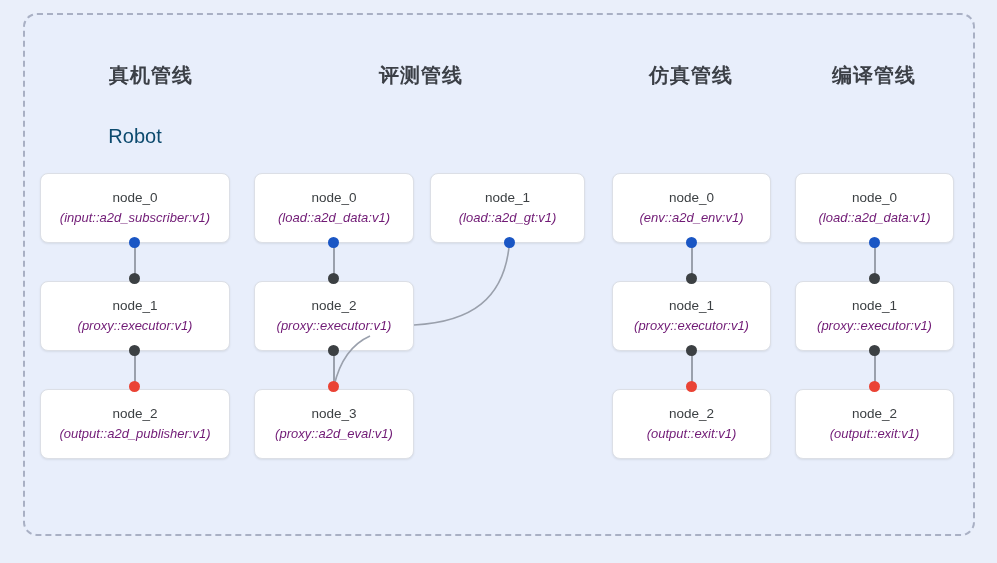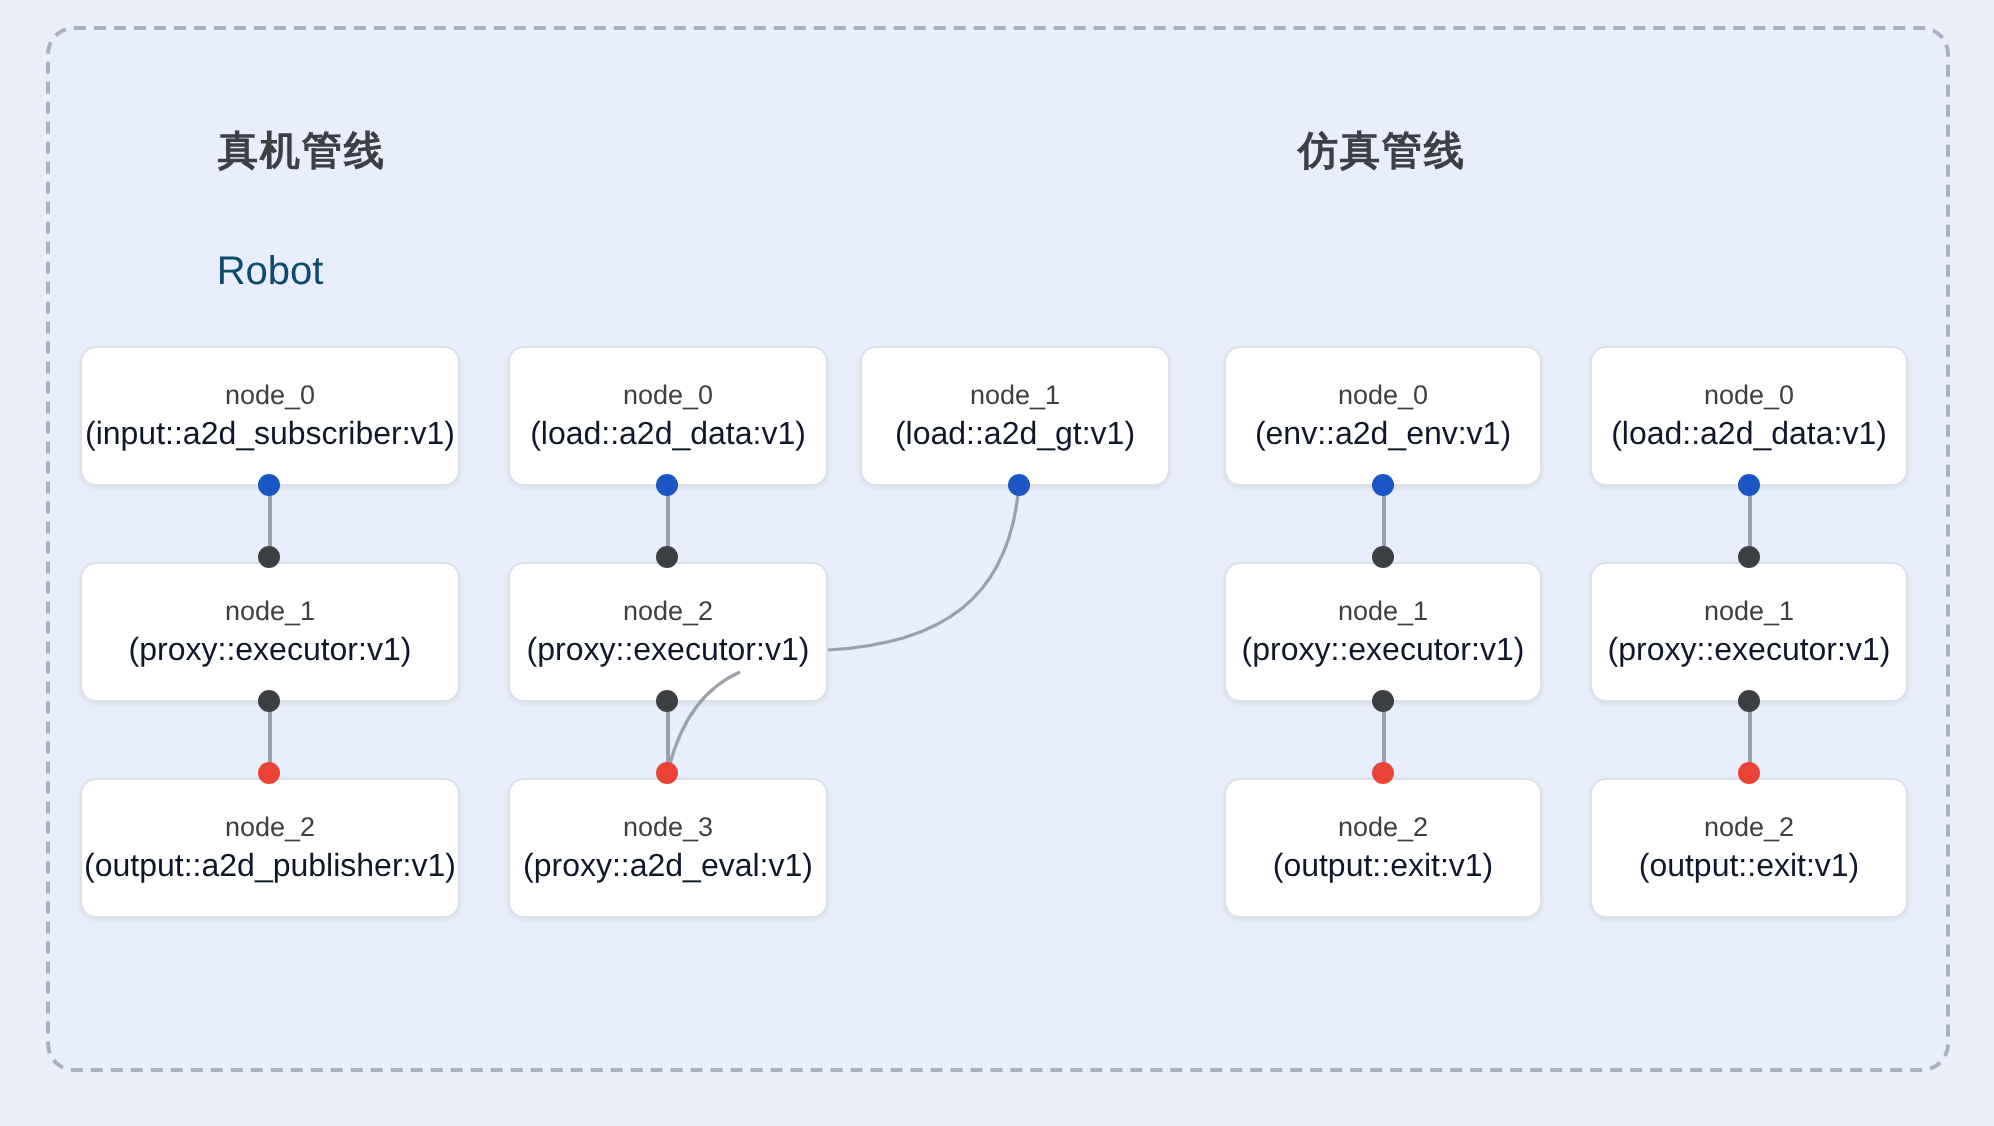--- a/index.html
+++ b/index.html
@@ -66,24 +66,25 @@
     justify-content: center;
     text-align: center;
   }
   .node .nm {
     font-size: 13.5px;
     color: #3c4043;
     line-height: 20px;
     white-space: nowrap;
   }
   .node .ty {
-    font-size: 16px;
-    color: #0f172a;
+    font-size: 13px;
+    color: #701a75;
     line-height: 20px;
     white-space: nowrap;
+    font-style: italic;
   }
 
   
   .port {
     position: absolute;
     width: 11px;
     height: 11px;
     border-radius: 50%;
     z-index: 5;
   }
@@ -137,20 +138,21 @@
   </div>
 
   <div class="link-v" style="left:134px; top:243px; height:38px;"></div>
   <div class="link-v" style="left:134px; top:351px; height:38px;"></div>
 
   <div class="port blue" style="left:129px; top:237px;"></div>
   <div class="port black" style="left:129px; top:273px;"></div>
   <div class="port black" style="left:129px; top:345px;"></div>
   <div class="port red" style="left:129px; top:381px;"></div>
 
+  <div class="col-title" style="left:326px; top:62px; width:190px;">评测管线</div>
 
   <div class="node" style="left:254px; top:173px; width:160px; height:70px;">
     <div class="nm">node_0</div>
     <div class="ty">(load::a2d_data:v1)</div>
   </div>
   <div class="node" style="left:430px; top:173px; width:155px; height:70px;">
     <div class="nm">node_1</div>
     <div class="ty">(load::a2d_gt:v1)</div>
   </div>
   <div class="node" style="left:254px; top:281px; width:160px; height:70px;">
@@ -187,20 +189,21 @@
   </div>
 
   <div class="link-v" style="left:691px; top:243px; height:38px;"></div>
   <div class="link-v" style="left:691px; top:351px; height:38px;"></div>
 
   <div class="port blue" style="left:686px; top:237px;"></div>
   <div class="port black" style="left:686px; top:273px;"></div>
   <div class="port black" style="left:686px; top:345px;"></div>
   <div class="port red" style="left:686px; top:381px;"></div>
 
+  <div class="col-title" style="left:779px; top:62px; width:190px;">编译管线</div>
 
   <div class="node" style="left:795px; top:173px; width:159px; height:70px;">
     <div class="nm">node_0</div>
     <div class="ty">(load::a2d_data:v1)</div>
   </div>
   <div class="node" style="left:795px; top:281px; width:159px; height:70px;">
     <div class="nm">node_1</div>
     <div class="ty">(proxy::executor:v1)</div>
   </div>
   <div class="node" style="left:795px; top:389px; width:159px; height:70px;">

